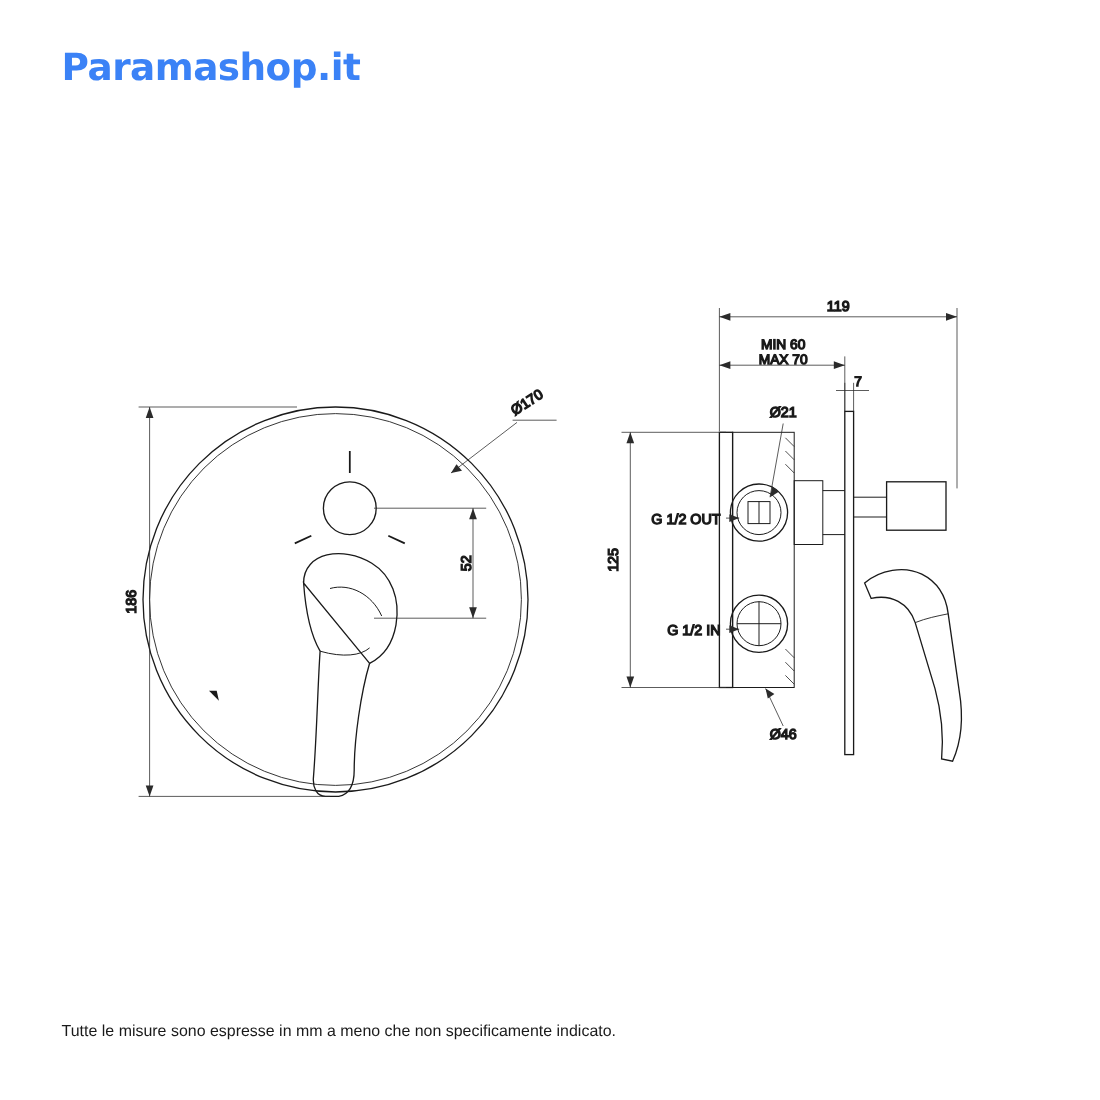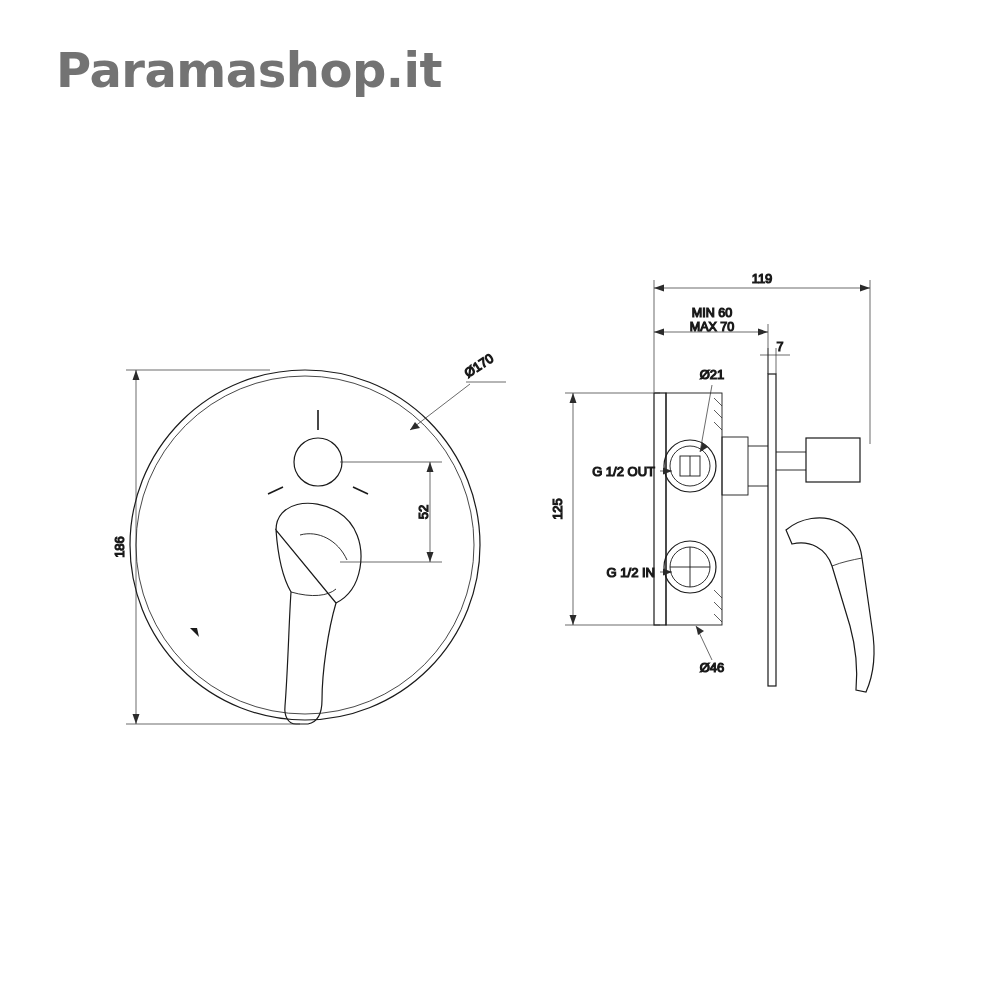--- a/index.html
+++ b/index.html
@@ -17,23 +17,23 @@
   }
   #page {
     position: relative;
     width: 1000px;
     height: 1000px;
   }
   #brand {
     position: absolute;
     left: 56px;
     top: 42px;
-    font-size: 48px;
+    font-size: 34px;
     font-weight: bold;
-    color: #737373;
+    color: #3b82f6;
     letter-spacing: -0.5px;
     font-family: "DejaVu Sans", sans-serif;
   }
   #drawing {
     position: absolute;
     left: 0;
     top: 0;
     width: 1000px;
     height: 1000px;
   }
@@ -210,14 +210,15 @@
       <text x="655" y="577" font-size="13" text-anchor="end">G 1/2 IN</text>
 
       <g stroke-width="0.7" stroke="#2b2b2b">
         <line x1="696" y1="626" x2="712" y2="660"></line>
         <path d="M696 626 l 2 9 l 6 -4 z" fill="#2b2b2b" stroke="none"></path>
       </g>
       <text x="712" y="672" font-size="13" text-anchor="middle">Ø46</text>
     </g>
   </svg>
 
+  <div class="notes" id="note1">Tutte le misure sono espresse in mm a meno che non specificamente indicato.</div>
 
 </div>
 
 </body></html>

